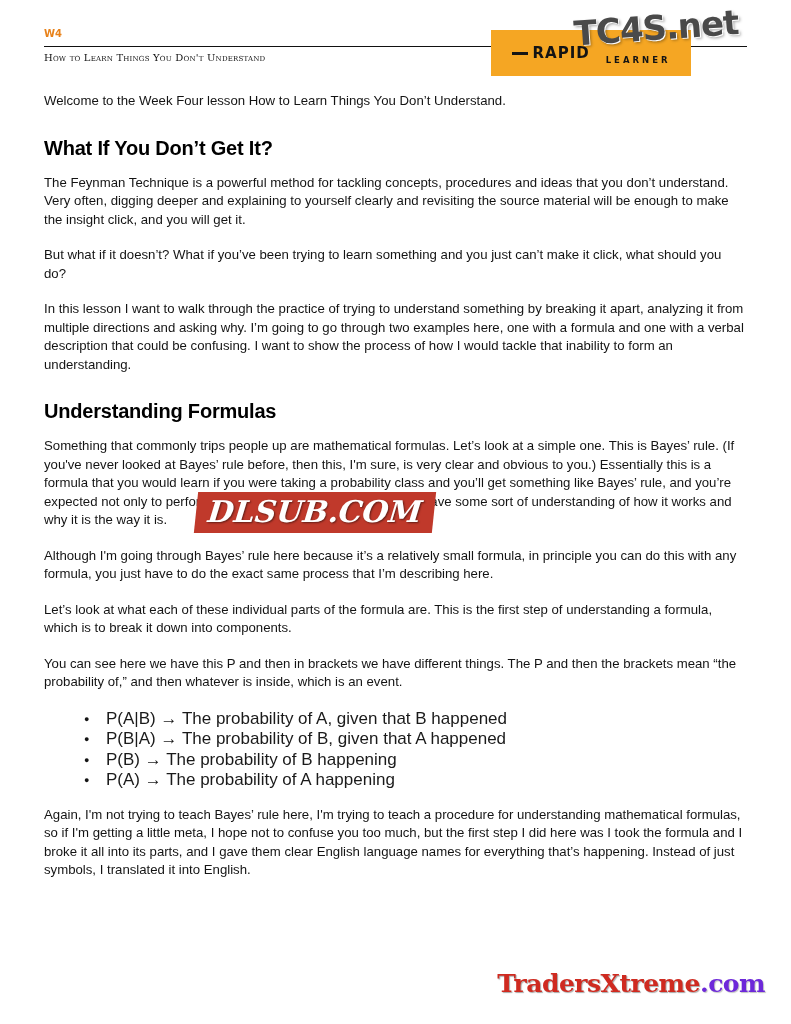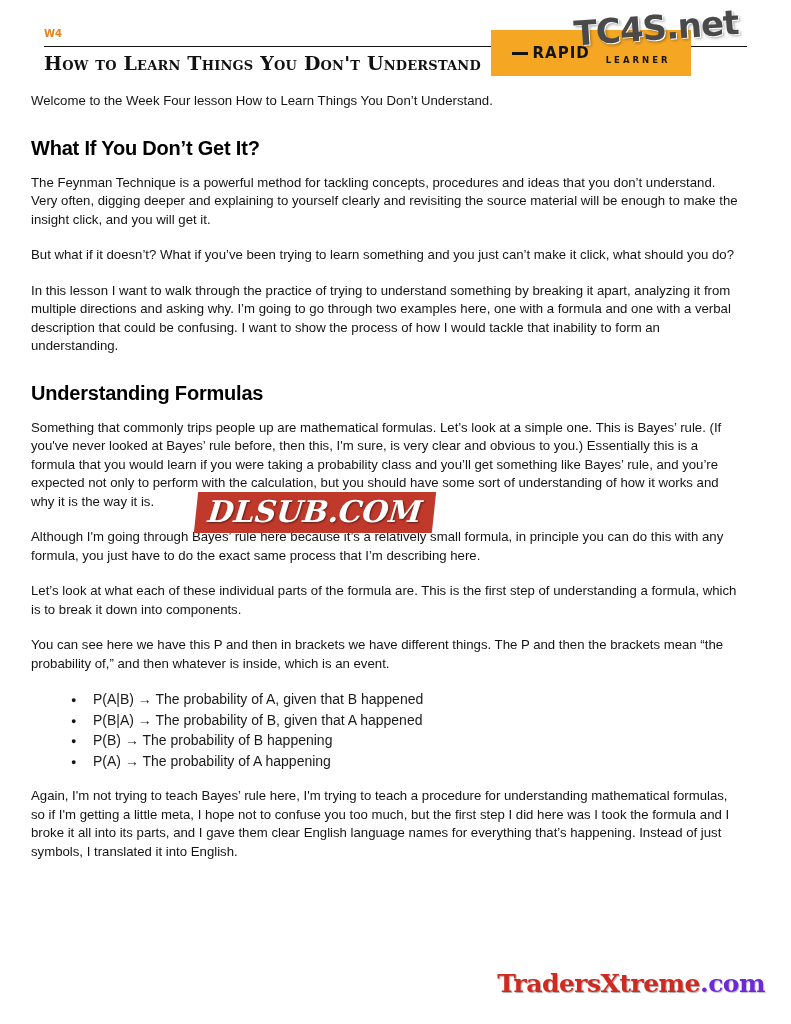--- a/index.html
+++ b/index.html
@@ -37,22 +37,22 @@
     font-size: 10px;
     font-weight: bold;
     color: #e8821a;
     letter-spacing: 0px;
     font-family: "DejaVu Sans", sans-serif;
   }
   .doc-title {
     position: absolute;
     top: 52px;
     left: 0;
-    font-size: 19px;
-    font-weight: bold;
+    font-size: 10px;
+    font-weight: normal;
     color: #111111;
     letter-spacing: 0.2px;
     font-family: "DejaVu Serif", serif;
     font-variant: small-caps;
     white-space: nowrap;
   }
   .title-rule {
     position: absolute;
     top: 46px;
     left: 0;
@@ -110,21 +110,21 @@
     color: #4a4a4a;
     text-shadow: 1px 1px 0 #ffffff, 2px 2px 3px rgba(0,0,0,0.35);
     letter-spacing: -1px;
     transform: rotate(-4deg);
     transform-origin: right top;
     white-space: nowrap;
   }
 
   
   .content {
-    margin: 0 46px 0 31px;
+    margin: 0 46px 0 44px;
     position: relative;
   }
   p.body-text {
     font-size: 13.2px;
     line-height: 18.5px;
     margin: 0 0 17px 0;
     color: #141414;
   }
   .intro {
     margin-top: 22px;
@@ -135,21 +135,21 @@
     margin: 26px 0 14px 0;
     color: #000000;
     letter-spacing: -0.2px;
   }
   ul.bullets {
     margin: 2px 0 16px 0;
     padding-left: 40px;
     list-style: none;
   }
   ul.bullets li {
-    font-size: 14px;
+    font-size: 17px;
     line-height: 19.5px;
     margin-bottom: 1px;
     position: relative;
     padding-left: 22px;
   }
   ul.bullets li::before {
     content: "\25CF";
     position: absolute;
     left: 0;
     top: 0;

